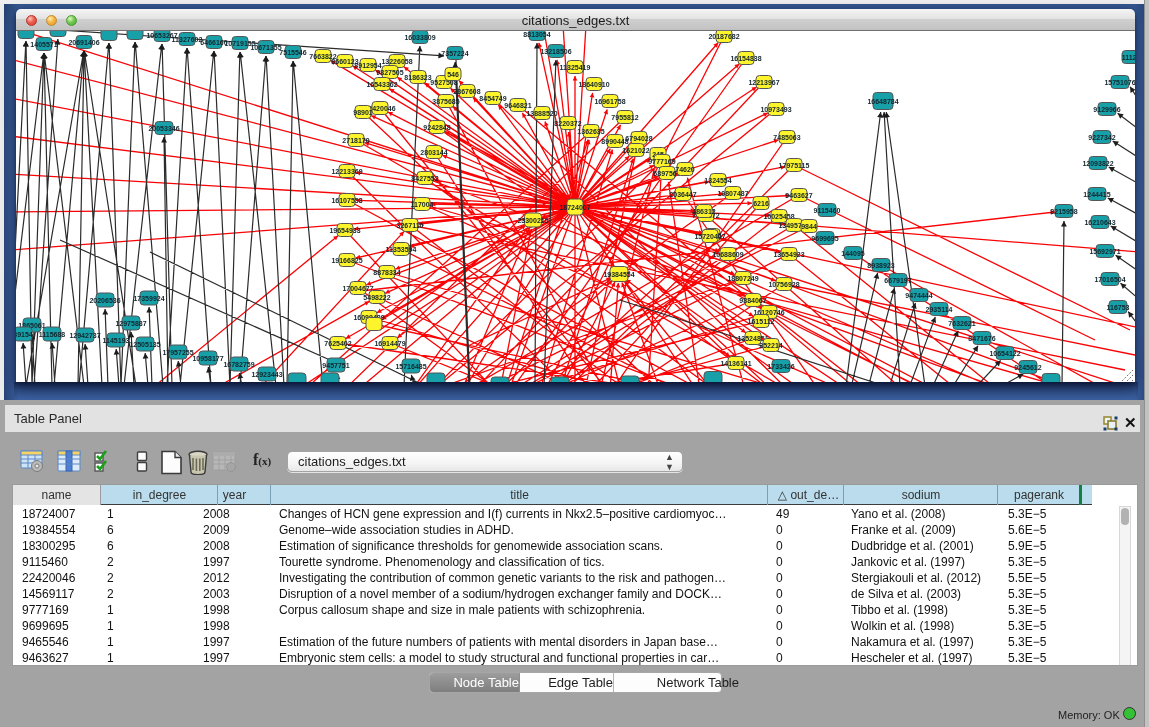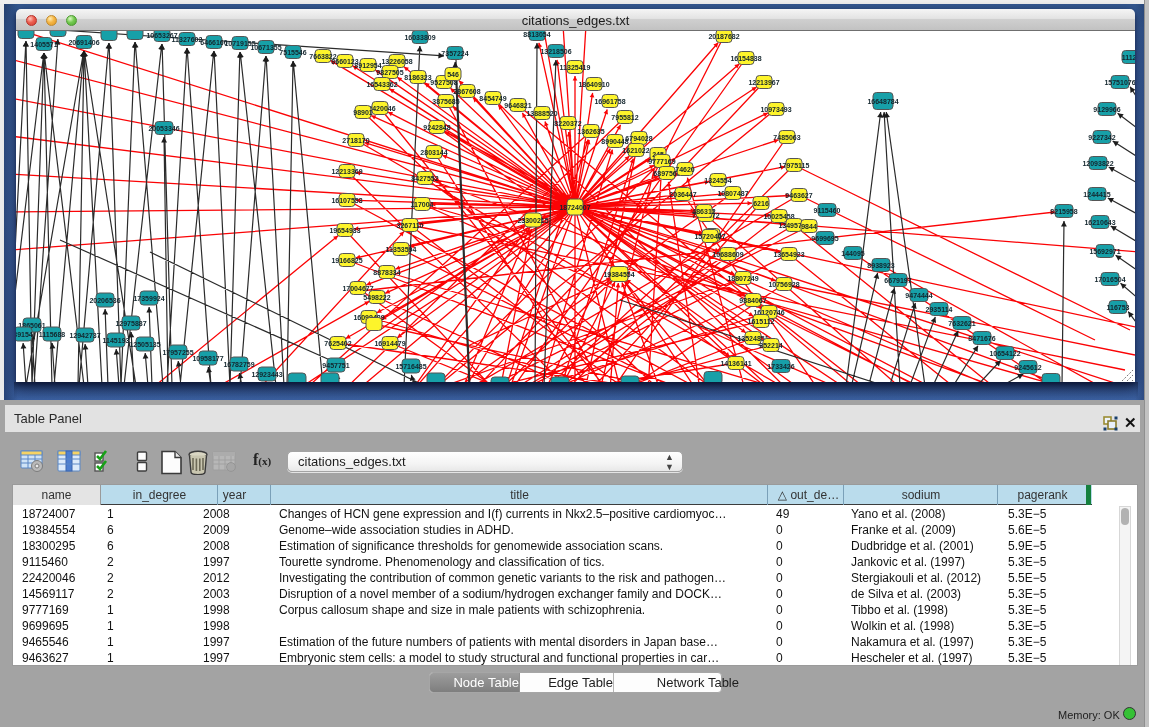--- a/index.html
+++ b/index.html
@@ -37,21 +37,21 @@
 
 #tbl{position:absolute;left:12px;top:84px;width:1126px;height:182px;background:#fff;border:1px solid #9a9a9a;overflow:hidden}
 #thead{position:absolute;left:0;top:0;width:1079px;height:20px;background:#badcec;border-bottom:1.5px solid #3c3c3c;font-size:12px;color:#333}
 .th{position:absolute;top:0;height:20px;line-height:20px;text-align:center;border-right:1px solid #7aa0b8}
 #th1{left:0;width:88px;background:#e4e4e4;border-right:1px solid #9a9a9a}
 #th2{left:89px;width:116px}
 #th3{left:186px;width:72px}
 #th4{left:259px;width:496px}
 #th5{left:756px;width:75px;text-align:center;padding-left:5px}
 #th6{left:832px;width:153px}
-#th7{left:986px;width:92px;border-right:5px solid #15803d}
+#th7{left:986px;width:83px;border-right:3px solid #15803d}
 #tbody{position:absolute;left:0;top:21px;width:1126px}
 .tr{position:relative;height:16px;line-height:16px;font-size:12px;color:#111;white-space:nowrap}
 .c{position:absolute;top:0;overflow:hidden}
 .c1{left:9px;width:75px}.c2{left:94px;width:86px}.c3{left:190px;width:64px}
 .c4{left:266px;width:486px}.c5{left:763px;width:64px}.c6{left:838px;width:145px}
 .c7{left:995px;width:80px}
 #vsb{position:absolute;right:6px;top:21px;width:12px;height:160px;background:#f4f4f4;border:1px solid #d7d7d7}
 #vsb .thumb{position:absolute;left:1px;top:1px;width:8px;height:17px;border-radius:5px;background:#b2b2b2}
 
 #tabs{position:absolute;left:429px;top:272px;width:293px;height:21px;border:1px solid #a6a6a6;border-radius:4px;background:#fdfdfd;font-size:13px}

